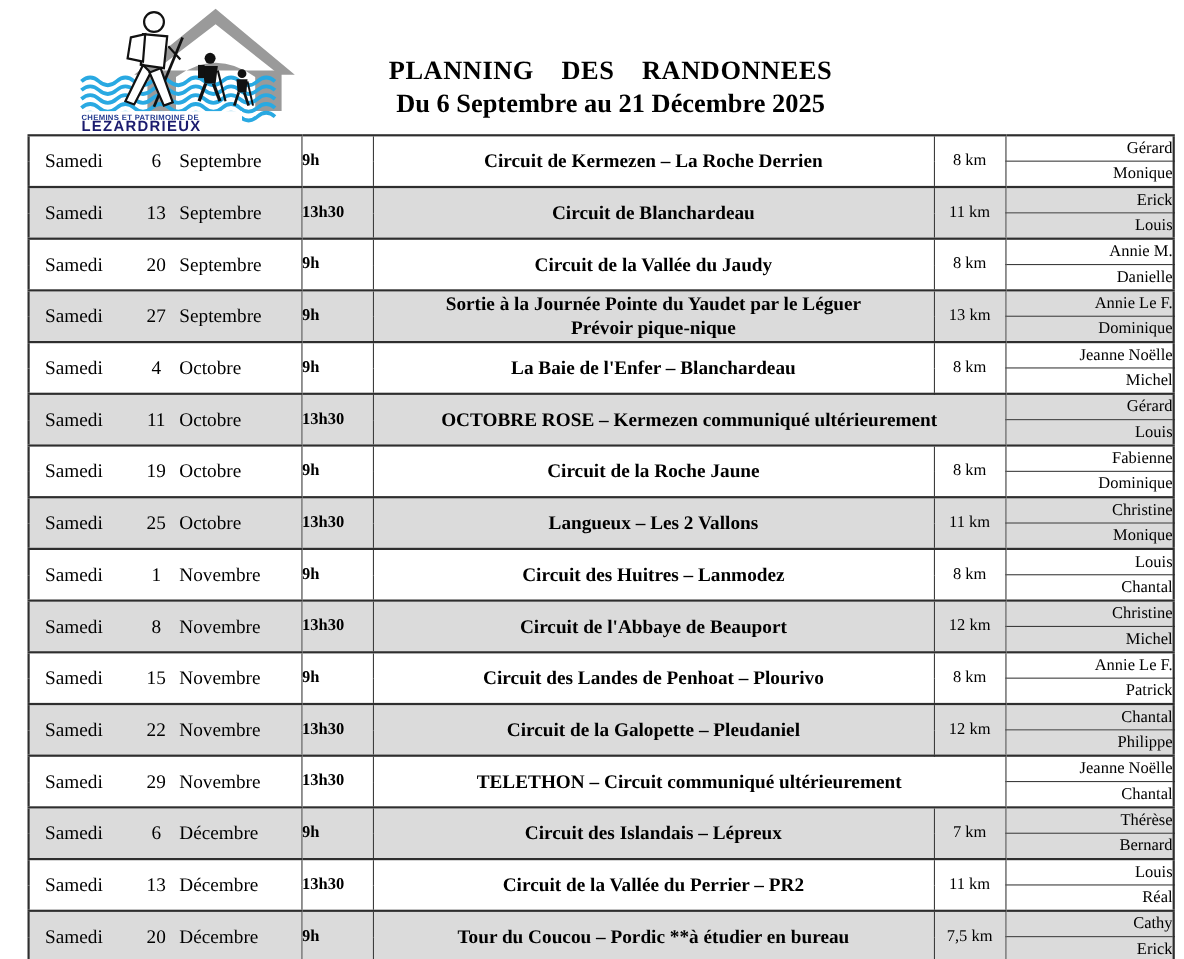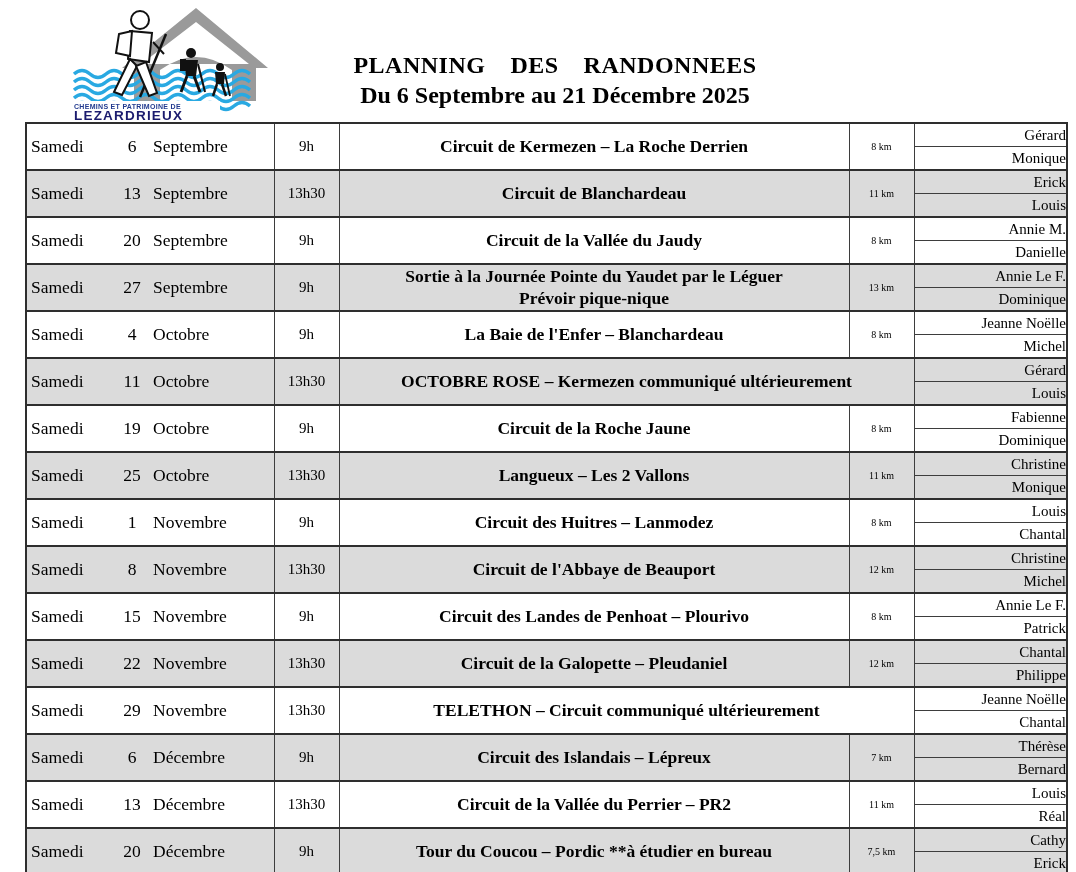--- a/index.html
+++ b/index.html
@@ -27,28 +27,28 @@
     position: absolute; left: 25px; top: 122px; width: 1041px;
     border-collapse: collapse; table-layout: fixed;
     border: 2px solid #2e2e2e;
   }
   td { border: 1.5px solid #3d3d3d; vertical-align: middle; overflow: hidden; }
   tr { height: 23.5px; }
   tr.row-top td { border-top: 2px solid #2e2e2e; }
   tr.shade td { background: #dbdbdb; }
 
   td.date  { font-size: 17.5px; white-space: nowrap; }
-  .d-day   { display: inline-block; margin-left: 4px; width: 80px; }
+  .d-day   { display: inline-block; margin-left: 14px; width: 80px; }
   .d-num   { display: inline-block; width: 42px; text-align: center; }
   .d-month { display: inline-block; }
 
-  td.time    { font-size: 15px;   text-align: center; }
+  td.time    { font-size: 15px;   text-align: left; font-weight: bold; }
   td.circuit { font-size: 17.5px; text-align: center; white-space: pre-line; line-height: 1.22; font-weight: bold; }
   td.circuit.bold { font-weight: bold; }
-  td.km      { font-size: 10px;   text-align: center; }
+  td.km      { font-size: 15px;   text-align: center; }
   td.name    { font-size: 15px;   text-align: right; }
 </style>
 </head>
 <body>
 
 <div class="page">
 
   <div class="logo">
     <svg viewBox="0 0 200 117" width="200" height="117">
 

